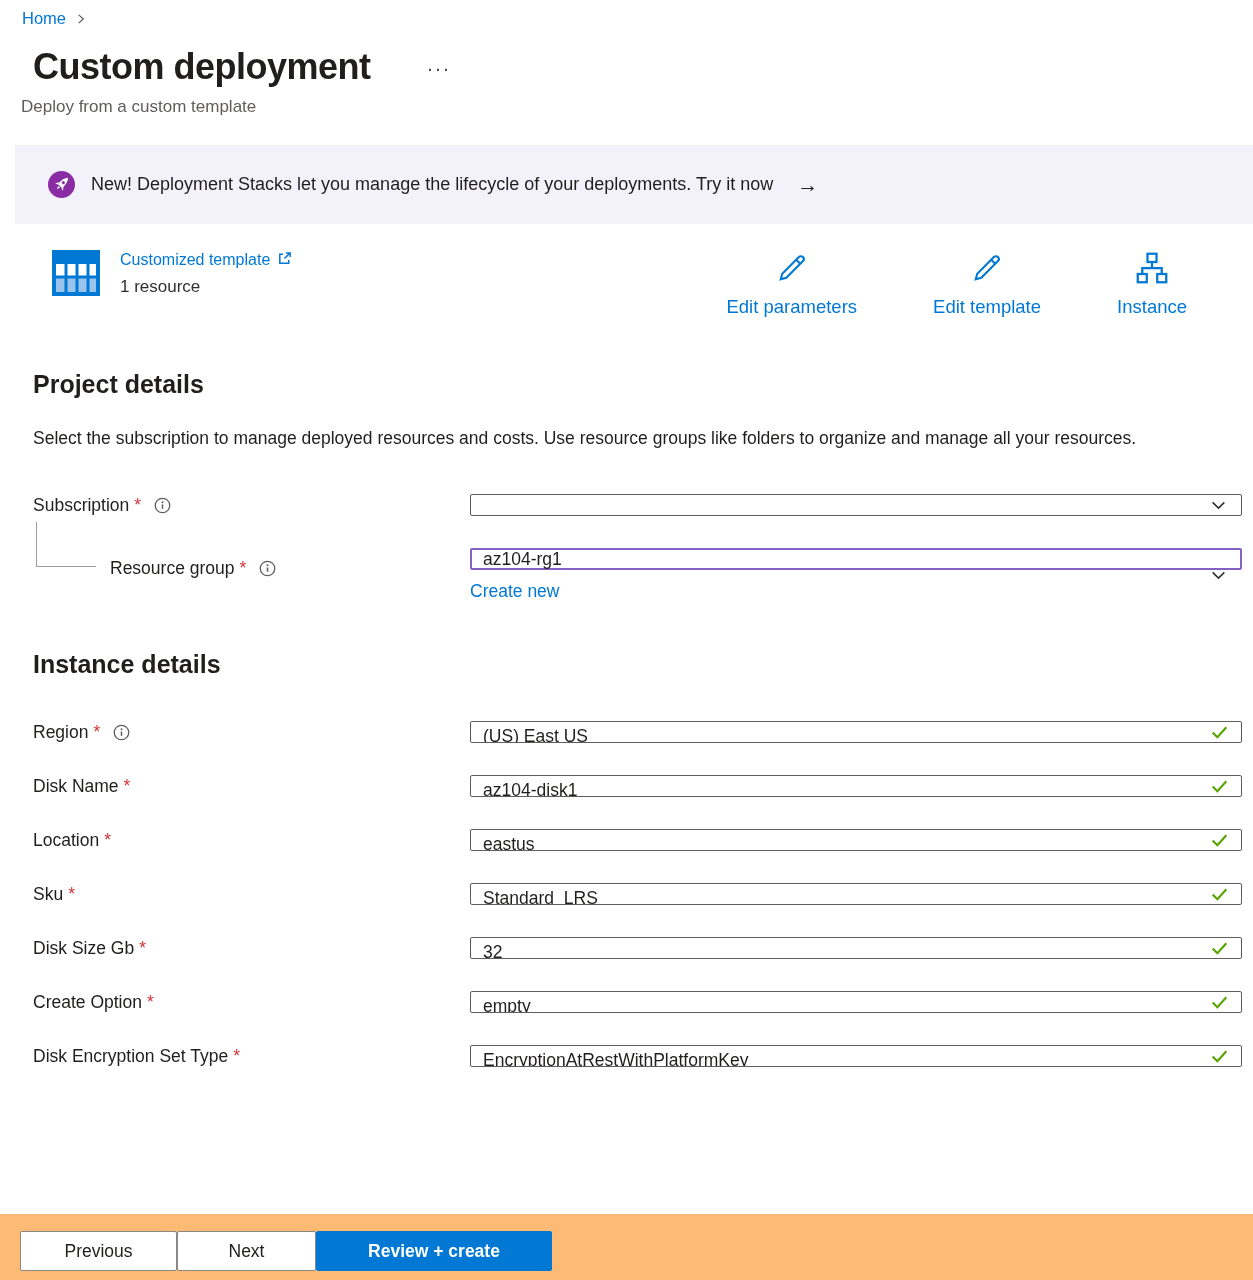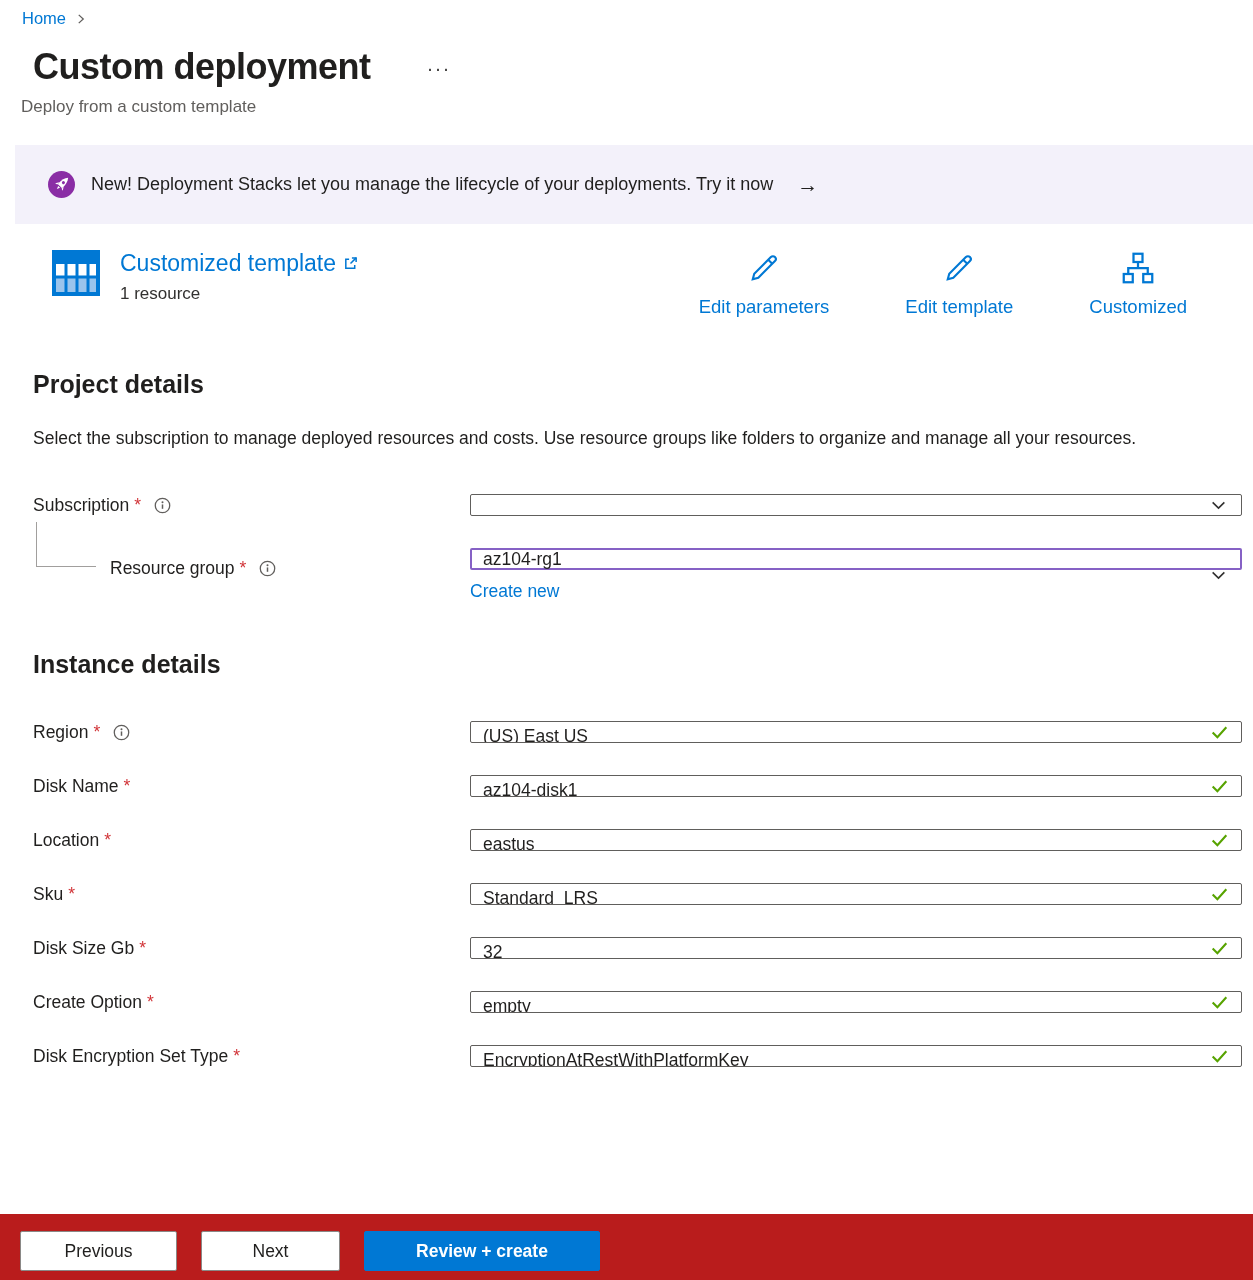--- a/index.html
+++ b/index.html
@@ -28,21 +28,21 @@
 
   
   .banner { margin: 28px 0 0 15px; width: 1238px; height: 79px; background: #f3f1fa; display: flex; align-items: center; padding-left: 33px; gap: 16px; cursor: pointer; }
   .banner-text { font-size: 18px; color: #201f1e; }
   .banner-arrow { font-size: 21px; color: #201f1e; margin-left: 8px; }
   .rocket-wrap { display: flex; }
 
   
   .template-row { display: flex; justify-content: space-between; align-items: flex-start; margin: 26px 66px 0 52px; }
   .template-info { display: flex; gap: 20px; align-items: flex-start; }
-  .tpl-link { color: #0078d4; font-size: 23px; display: inline-flex; align-items: center; gap: 7px; }
+  .tpl-link { color: #0078d4; font-size: 16px; display: inline-flex; align-items: center; gap: 7px; }
   .tpl-count { font-size: 17px; color: #323130; margin-top: 7px; }
   .template-actions { display: flex; gap: 76px; }
   .action-btn { display: flex; flex-direction: column; align-items: center; gap: 5px; background: none; border: none; cursor: pointer; color: #0078d4; font-size: 18.5px; font-family: inherit; }
 
   
   .section-heading { font-size: 25px; font-weight: 700; color: #201f1e; margin-left: 33px; }
   .project-heading { margin-top: 52px; }
   .instance-heading { margin-top: 48px; }
   .desc { margin: 24px 12px 0 33px; width: 1150px; font-size: 17.5px; line-height: 31px; color: #201f1e; }
 
@@ -63,21 +63,21 @@
   .chevron { position: absolute; right: 15px; top: 50%; transform: translateY(-50%); display: flex; }
   .check { position: absolute; right: 12px; top: 50%; transform: translateY(-50%); display: flex; }
 
   .rg-row { position: relative; align-items: flex-start; }
   .rg-row .field-label { height: 40px; }
   .connector { position: absolute; left: 3px; top: -26px; width: 60px; height: 45px; border-left: 1px solid #a19f9d; border-bottom: 1px solid #a19f9d; }
   .rg-label { padding-left: 77px; }
   .create-new { display: inline-block; margin-top: 11px; color: #0078d4; font-size: 17.5px; }
 
   
-  .footer { position: absolute; left: 0; bottom: 0; width: 100%; height: 66px; background: #b91c1c; display: flex; align-items: center; gap: 24px; padding: 8px 0 0 20px; z-index: 10; }
+  .footer { position: absolute; left: 0; bottom: 0; width: 100%; height: 66px; background: #fdba74; display: flex; align-items: center; gap: 0; padding: 8px 0 0 20px; z-index: 10; }
   .btn { height: 40px; border-radius: 2px; font-size: 17.5px; font-family: inherit; cursor: pointer; }
   .btn-secondary { background: #fff; border: 1px solid #8a8886; color: #201f1e; }
   .btn-primary { background: #0078d4; border: 1px solid #0078d4; color: #fff; font-weight: 600; }
   .btn-prev { width: 157px; }
   .btn-next { width: 139px; }
   .btn-review { width: 236px; }
 </style>
 </head>
 <body>
 
@@ -166,21 +166,21 @@
       </button>
       <button class="action-btn">
         <span>
           <svg width="36" height="36" viewBox="0 0 24 24" fill="none" stroke="#0078d4" stroke-width="1.5">
             <rect x="9" y="2.5" width="6" height="5.5"></rect>
             <rect x="2.5" y="16" width="6" height="5.5"></rect>
             <rect x="15.5" y="16" width="6" height="5.5"></rect>
             <path d="M12 8 V12 M5.5 16 V12 H18.5 V16"></path>
           </svg>
         </span>
-        <span>Customized</span>
+        <span>Instance</span>
       </button>
     </div>
   </div>
 
   <h2 class="section-heading project-heading">Project details</h2>
   <p class="desc">Select the subscription to manage deployed resources and costs. Use resource groups like folders to organize and manage all your resources.</p>
 
   <div class="form">
 
     <div class="field-row row-sub">

